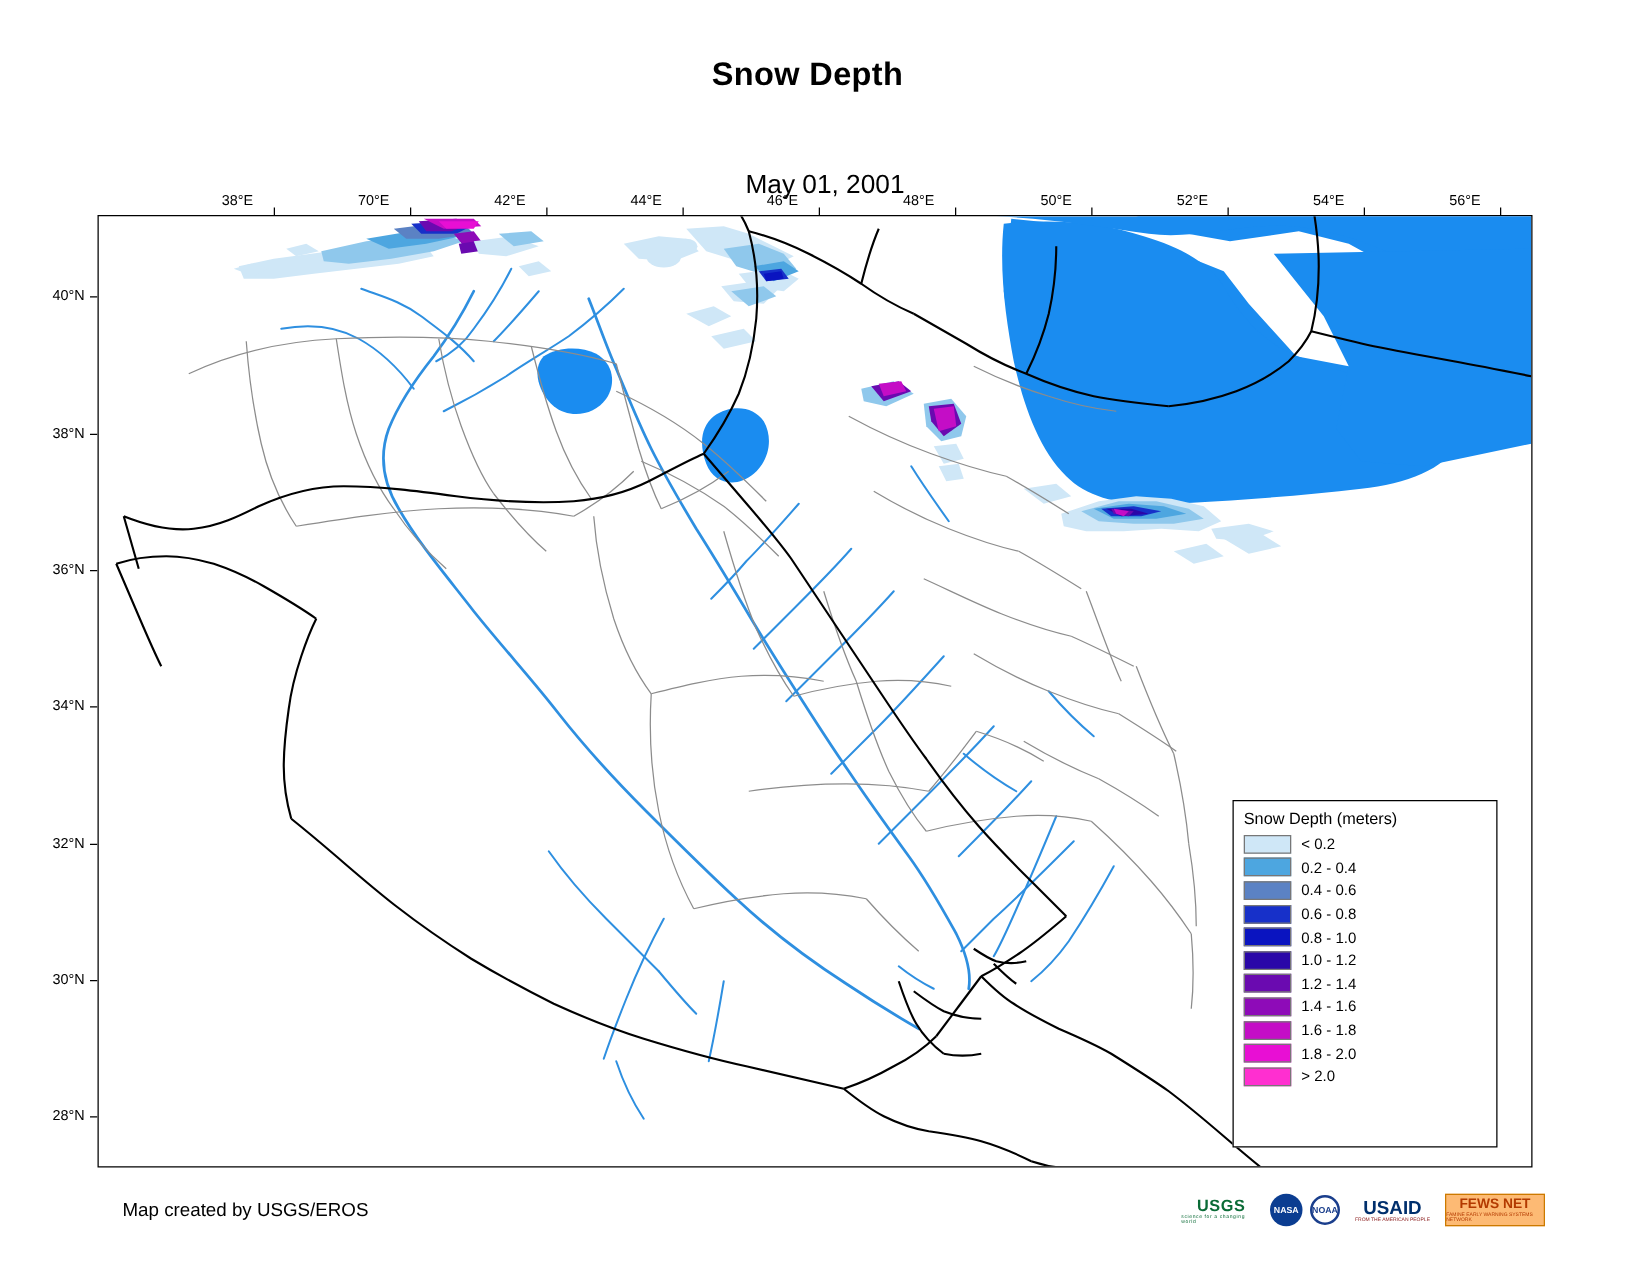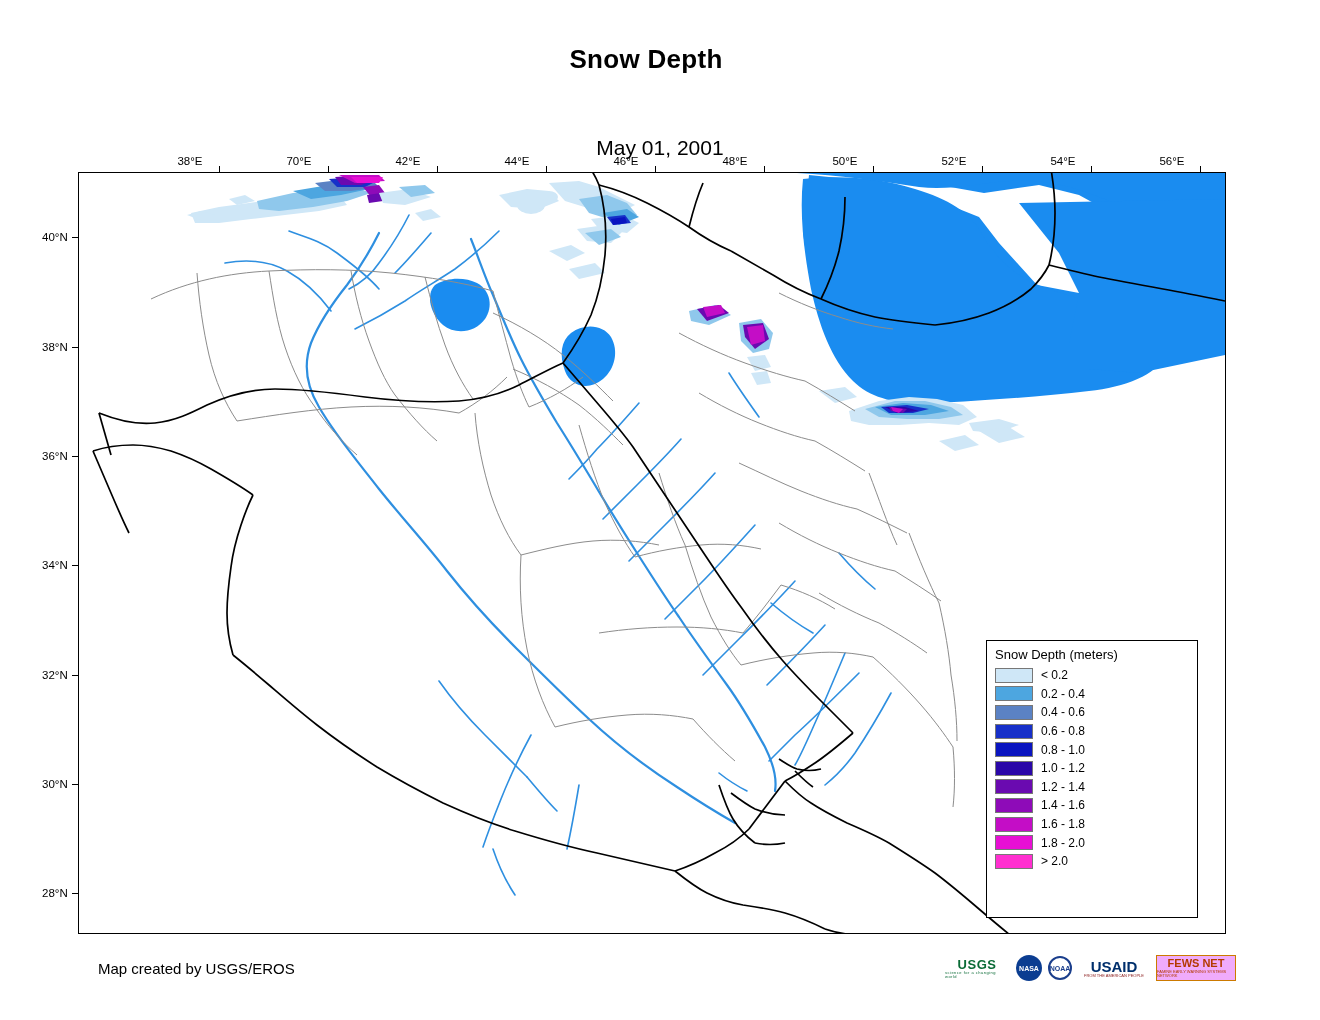--- a/index.html
+++ b/index.html
@@ -140,21 +140,21 @@
   .logo-noaa {
     width: 24px; height: 24px; border-radius: 50%;
     background: #ffffff; border: 2px solid #1a3e8c; color:#1a3e8c; font-size: 7px;
   }
   .logo-usaid {
     width: 72px; height: 26px; background: #ffffff;
     color: #002f6c; font-size: 15px; flex-direction: column; line-height: 1;
   }
   .logo-usaid .sub { font-size: 4px; color:#8a1b1b; font-weight: normal; }
   .logo-fews {
-    width: 80px; height: 26px; background: #f0abfc;
+    width: 80px; height: 26px; background: #fdba74;
     border: 1px solid #cc7a00; color: #b33a00; font-size: 11px;
     flex-direction: column; line-height: 1.05;
   }
   .logo-fews .sub { font-size: 4px; color:#b33a00; font-weight: normal; }
 </style>
 </head>
 <body>
 
 <div id="page-title">Snow Depth</div>
 <div id="page-subtitle">May 01, 2001</div>

